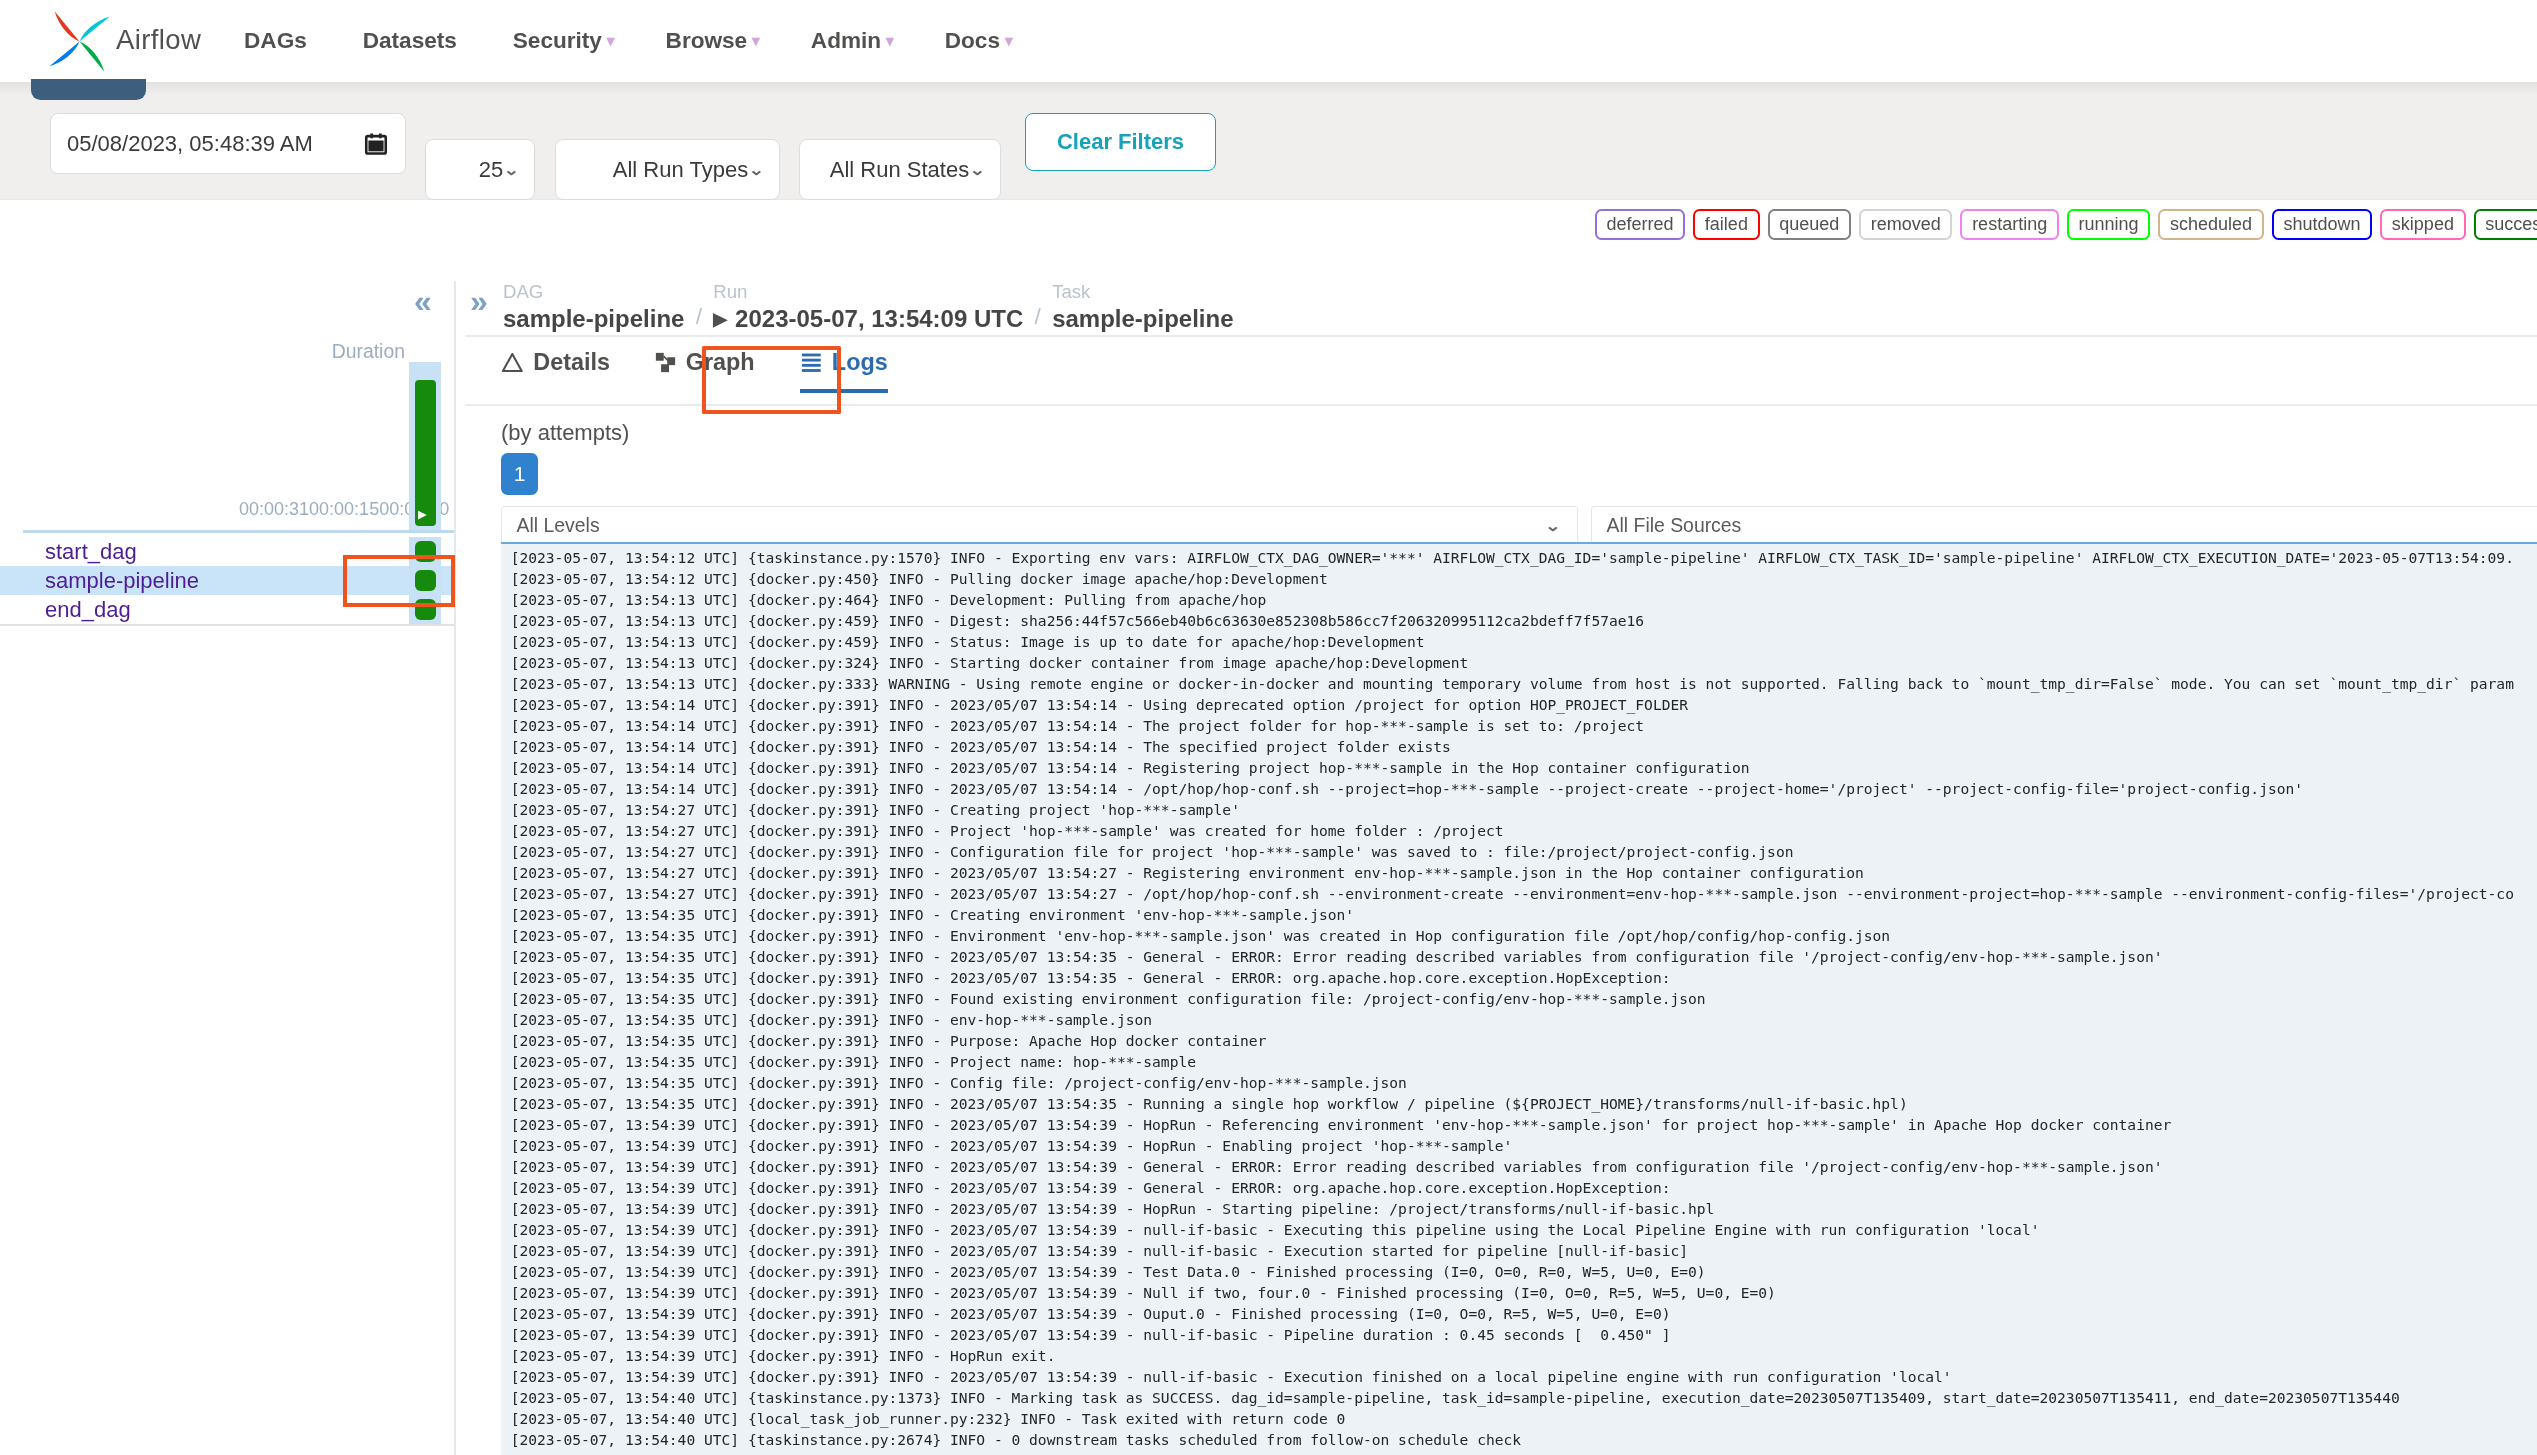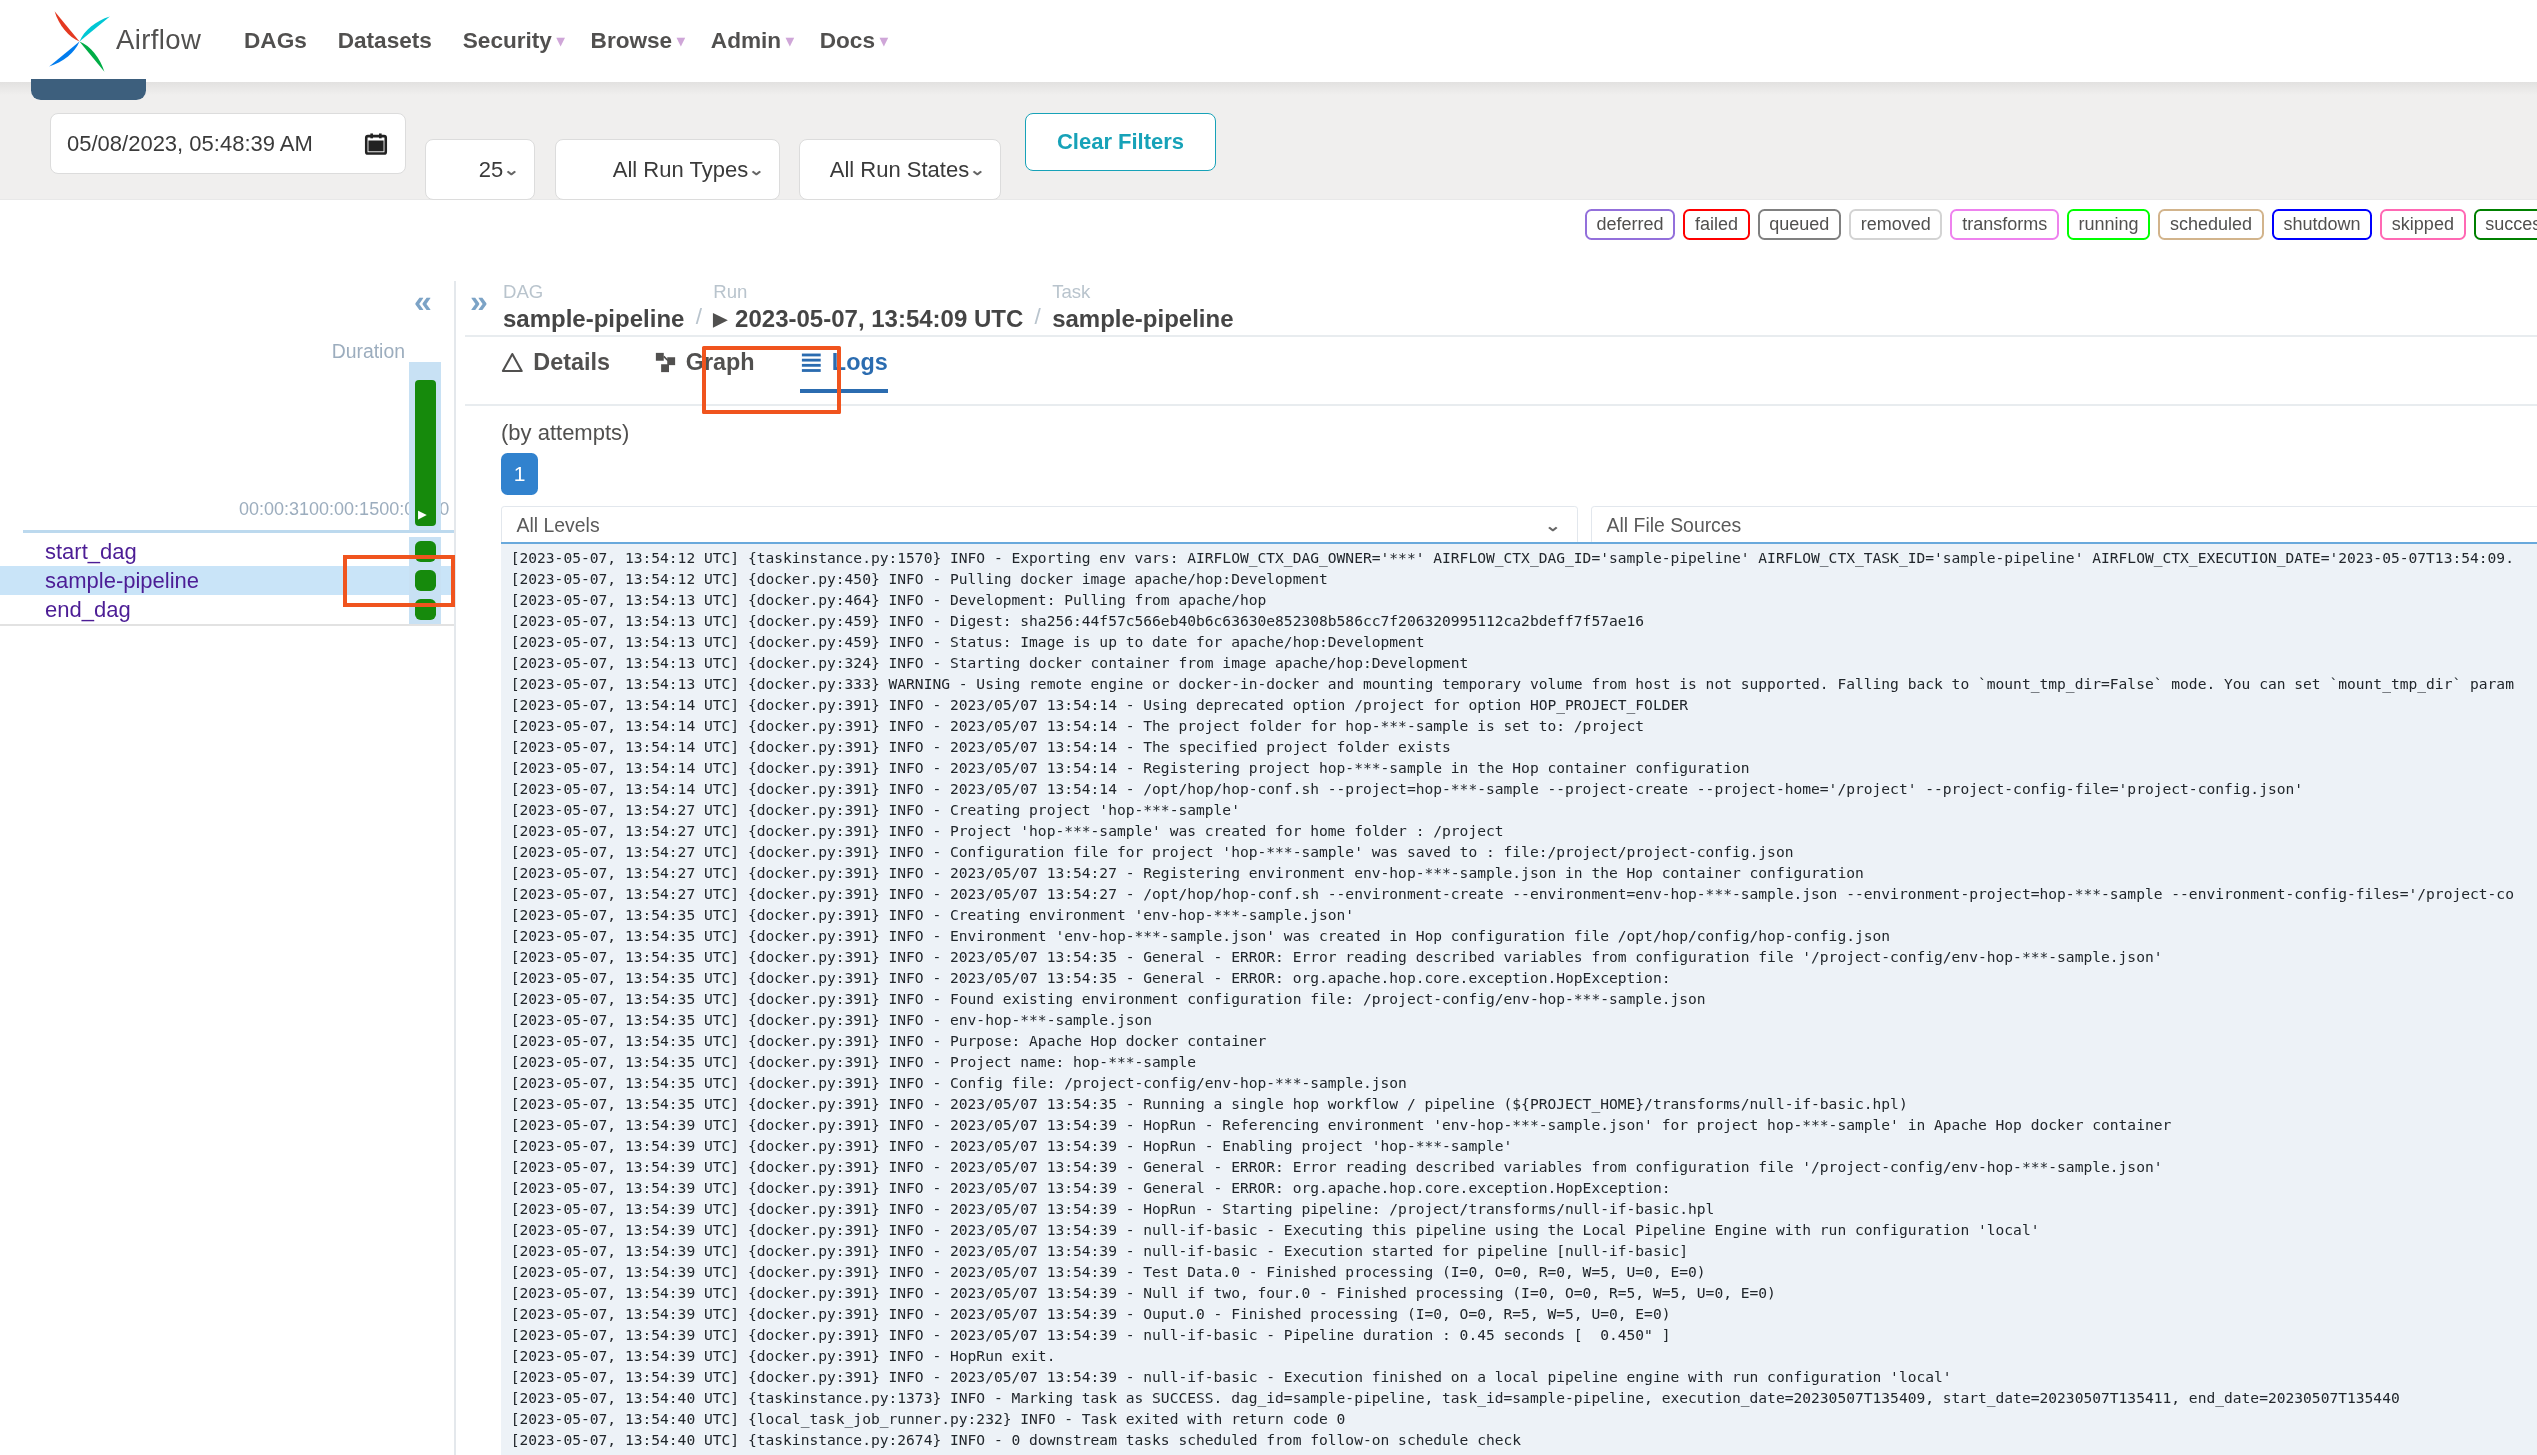--- a/index.html
+++ b/index.html
@@ -4,21 +4,21 @@
 <style>
   * { margin:0; padding:0; box-sizing:border-box; }
   html,body { width:2538px; height:1455px; overflow:hidden; background:#fff;
               font-family:"Liberation Sans", sans-serif; position:relative; }
   .abs { position:absolute; }
 
   
   .navbar { left:0; top:0; width:2538px; height:82px; background:#fff; z-index:6; }
   .logo { left:47px; top:4.9px; width:65px; height:73px; }
   .brand { left:116px; top:24px; font-size:27.5px; color:#51504f; letter-spacing:0.4px; }
-  .nav-items { left:244px; top:0; height:82px; display:flex; align-items:center; gap:26px; }
+  .nav-items { left:244px; top:0; height:82px; display:flex; align-items:center; gap:51px; }
   .nav-item { font-size:22.6px; font-weight:700; color:#51504f; display:flex; align-items:center; cursor:pointer; }
   .nav-caret { color:#cfa6d8; font-size:15.4px; margin-left:4.9px; }
 
   .partial-btn { left:31px; top:79px; width:115px; height:21px; background:#3d5f7d;
                  border-radius:0 0 9.7px 9.7px; z-index:7; }
 
   
   .filter-panel { left:0; top:82px; width:2538px; height:118px;
                   background:linear-gradient(180deg,#e2e1e0 0,#f0efee 13px);
                   border-bottom:0.8px solid #e8e8e8; }
@@ -168,21 +168,21 @@
 <div class="abs badges-row">
 
     <span class="badge" style="border-color: mediumpurple; text-align: center;">deferred</span>
 
     <span class="badge" style="border-color: red;">failed</span>
 
     <span class="badge" style="border-color: gray;">queued</span>
 
     <span class="badge" style="border-color: lightgrey;">removed</span>
 
-    <span class="badge" style="border-color: violet;">transforms</span>
+    <span class="badge" style="border-color: violet;">restarting</span>
 
     <span class="badge" style="border-color: lime;">running</span>
 
     <span class="badge" style="border-color: tan;">scheduled</span>
 
     <span class="badge" style="border-color: blue;">shutdown</span>
 
     <span class="badge" style="border-color: hotpink;">skipped</span>
 
     <span class="badge" style="border-color: green;">success</span>

